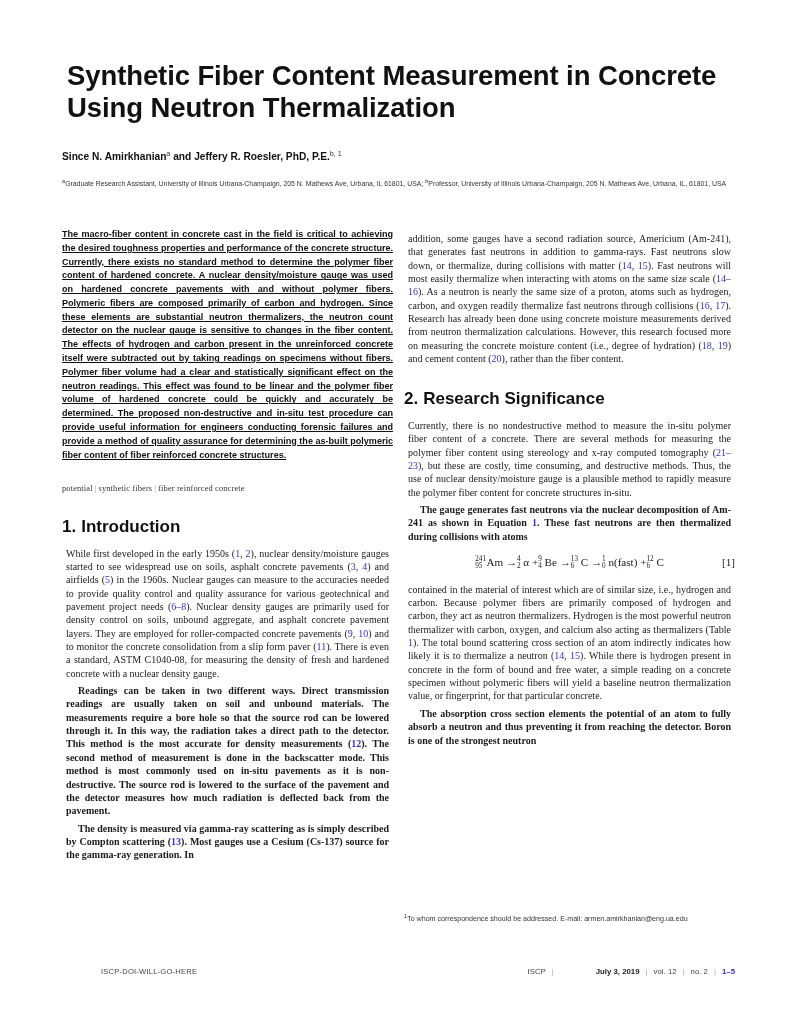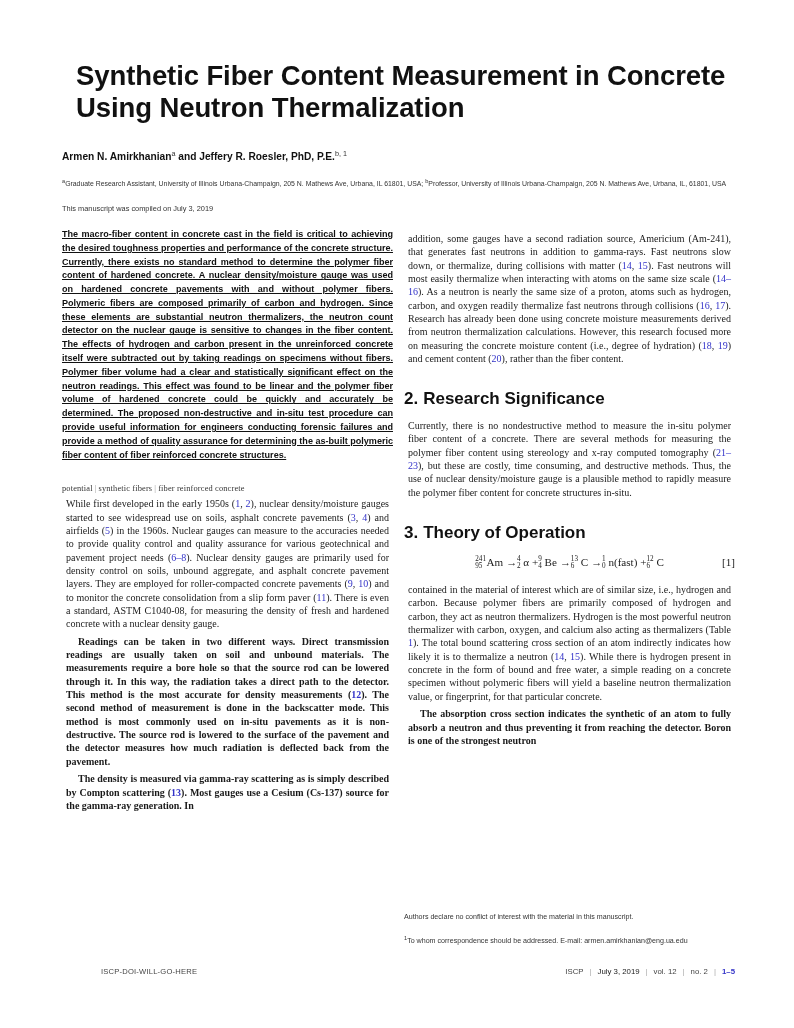--- a/index.html
+++ b/index.html
@@ -31,21 +31,21 @@
     top: 60px;
     width: 672px;
   }
   .title {
     font-family: "Liberation Sans", sans-serif;
     font-weight: bold;
     font-size: 27.5px;
     line-height: 1.16;
     letter-spacing: -0.1px;
     color: #111111;
-    margin: 0 0 0 14px;
+    margin: 0 0 0 5px;
   }
   .authors {
     font-family: "Liberation Sans", sans-serif;
     font-weight: bold;
     font-size: 10.2px;
     color: #111111;
     margin-top: 25px;
     line-height: 1.3;
   }
   .authors sup {
@@ -191,85 +191,84 @@
   .footer-right {
     position: absolute;
     right: 59px;
     top: 967px;
     font-family: "Liberation Sans", sans-serif;
     font-size: 7.8px;
     color: #444444;
     white-space: nowrap;
   }
   .footer-right .sep { color: #aaaaaa; padding: 0 6px; }
-  .footer-right .b { font-weight: normal; color: #222222; }
+  .footer-right .b { font-weight: bold; color: #222222; margin-left: 36px; }
   .footer-right .pages { font-weight: bold; color: #3232c8; }
 </style>
 </head>
 <body>
 
 <div class="page">
 
   <div class="header">
     <h1 class="title">Synthetic Fiber Content Measurement in Concrete Using Neutron Thermalization</h1>
 
     <div class="authors">
-      <span>Armen N. Amirkhanian</span><sup>a</sup><span> and Jeffery R. Roesler, PhD, P.E.</span><sup>b, 1</sup>
+      <span>Since N. Amirkhanian</span><sup>a</sup><span> and Jeffery R. Roesler, PhD, P.E.</span><sup>b, 1</sup>
     </div>
 
     <div class="affiliation">
       <sup>a</sup><span>Graduate Research Assistant, University of Illinois Urbana-Champaign, 205 N. Mathews Ave, Urbana, IL 61801, USA; </span><sup>b</sup><span>Professor, University of Illinois Urbana-Champaign, 205 N. Mathews Ave, Urbana, IL, 61801, USA</span>
     </div>
 
-    <div class="compiled">This manuscript was compiled on July 3, 2019</div>
   </div>
 
   <div class="col col-left">
 
     <div class="abstract">The macro-fiber content in concrete cast in the field is critical to achieving the desired toughness properties and performance of the concrete structure. Currently, there exists no standard method to determine the polymer fiber content of hardened concrete. A nuclear density/moisture gauge was used on hardened concrete pavements with and without polymer fibers. Polymeric fibers are composed primarily of carbon and hydrogen. Since these elements are substantial neutron thermalizers, the neutron count detector on the nuclear gauge is sensitive to changes in the fiber content. The effects of hydrogen and carbon present in the unreinforced concrete itself were subtracted out by taking readings on specimens without fibers. Polymer fiber volume had a clear and statistically significant effect on the neutron readings. This effect was found to be linear and the polymer fiber volume of hardened concrete could be quickly and accurately be determined. The proposed non-destructive and in-situ test procedure can provide useful information for engineers conducting forensic failures and provide a method of quality assurance for determining the as-built polymeric fiber content of fiber reinforced concrete structures.</div>
 
     <div class="keywords">
       <span>potential</span><span class="sep">|</span><span>synthetic fibers</span><span class="sep">|</span><span>fiber reinforced concrete</span>
     </div>
 
+    <h2 class="section">
+      <span class="num">1.</span><span>Introduction</span>
+    </h2>
 
     <p class="body"><span>While first developed in the early 1950s (</span><span class="cite">1</span><span>, </span><span class="cite">2</span><span>), nuclear density/moisture gauges started to see widespread use on soils, asphalt concrete pavements (</span><span class="cite">3</span><span>, </span><span class="cite">4</span><span>) and airfields (</span><span class="cite">5</span><span>) in the 1960s. Nuclear gauges can measure to the accuracies needed to provide quality control and quality assurance for various geotechnical and pavement project needs (</span><span class="cite">6–8</span><span>). Nuclear density gauges are primarily used for density control on soils, unbound aggregate, and asphalt concrete pavement layers. They are employed for roller-compacted concrete pavements (</span><span class="cite">9</span><span>, </span><span class="cite">10</span><span>) and to monitor the concrete consolidation from a slip form paver (</span><span class="cite">11</span><span>). There is even a standard, ASTM C1040-08, for measuring the density of fresh and hardened concrete with a nuclear density gauge.</span></p>
 
     <p class="body"><span>Readings can be taken in two different ways. Direct transmission readings are usually taken on soil and unbound materials. The measurements require a bore hole so that the source rod can be lowered through it. In this way, the radiation takes a direct path to the detector. This method is the most accurate for density measurements (</span><span class="cite">12</span><span>). The second method of measurement is done in the backscatter mode. This method is most commonly used on in-situ pavements as it is non-destructive. The source rod is lowered to the surface of the pavement and the detector measures how much radiation is deflected back from the pavement.</span></p>
 
     <p class="body"><span>The density is measured via gamma-ray scattering as is simply described by Compton scattering (</span><span class="cite">13</span><span>). Most gauges use a Cesium (Cs-137) source for the gamma-ray generation. In</span></p>
   </div>
 
   <div class="col col-right">
 
     <p class="body"><span>addition, some gauges have a second radiation source, Americium (Am-241), that generates fast neutrons in addition to gamma-rays. Fast neutrons slow down, or thermalize, during collisions with matter (</span><span class="cite">14</span><span>, </span><span class="cite">15</span><span>). Fast neutrons will most easily thermalize when interacting with atoms on the same size scale (</span><span class="cite">14–16</span><span>). As a neutron is nearly the same size of a proton, atoms such as hydrogen, carbon, and oxygen readily thermalize fast neutrons through collisions (</span><span class="cite">16</span><span>, </span><span class="cite">17</span><span>). Research has already been done using concrete moisture measurements derived from neutron thermalization calculations. However, this research focused more on measuring the concrete moisture content (i.e., degree of hydration) (</span><span class="cite">18</span><span>, </span><span class="cite">19</span><span>) and cement content (</span><span class="cite">20</span><span>), rather than the fiber content.</span></p>
 
     <h2 class="section">
       <span class="num">2.</span><span>Research Significance</span>
     </h2>
 
     <p class="body"><span>Currently, there is no nondestructive method to measure the in-situ polymer fiber content of a concrete. There are several methods for measuring the polymer fiber content using stereology and x-ray computed tomography (</span><span class="cite">21–23</span><span>), but these are costly, time consuming, and destructive methods. Thus, the use of nuclear density/moisture gauge is a plausible method to rapidly measure the polymer fiber content for concrete structures in-situ.</span></p>
 
-    <h2 class="section">
-      <span class="num">3.</span><span>Theory of Operation</span>
-    </h2>
-
+
+    <p class="body"><span>The gauge generates fast neutrons via the nuclear decomposition of Am-241 as shown in Equation </span><span class="cite">1</span><span>. These fast neutrons are then thermalized during collisions with atoms</span></p>
 
     <div class="equation">
       <span class="eqbody"><span class="nuc"><span>241</span><span>95</span></span><span>Am</span>&nbsp;<span>→</span><span class="pre-nuc"><span>4</span><span>2</span></span>&nbsp;<span>α</span>&nbsp;<span>+</span><span class="pre-nuc"><span>9</span><span>4</span></span>&nbsp;<span>Be</span>&nbsp;<span>→</span><span class="pre-nuc"><span>13</span><span>6</span></span>&nbsp;<span>C</span>&nbsp;<span>→</span><span class="pre-nuc"><span>1</span><span>0</span></span>&nbsp;<span>n(fast)</span>&nbsp;<span>+</span><span class="pre-nuc"><span>12</span><span>6</span></span>&nbsp;<span>C</span></span>
       <span class="tag">[1]</span>
     </div>
 
     <p class="body" style="text-indent:0"><span>contained in the material of interest which are of similar size, i.e., hydrogen and carbon. Because polymer fibers are primarily composed of hydrogen and carbon, they act as neutron thermalizers. Hydrogen is the most powerful neutron thermalizer with carbon, oxygen, and calcium also acting as thermalizers (Table </span><span class="cite">1</span><span>). The total bound scattering cross section of an atom indirectly indicates how likely it is to thermalize a neutron (</span><span class="cite">14</span><span>, </span><span class="cite">15</span><span>). While there is hydrogen present in concrete in the form of bound and free water, a simple reading on a concrete specimen without polymeric fibers will yield a baseline neutron thermalization value, or fingerprint, for that particular concrete.</span></p>
 
-    <p class="body">The absorption cross section indicates the synthetic of an atom to fully absorb a neutron and thus preventing it from reaching the detector. Boron is one of the strongest neutron</p>
+    <p class="body">The absorption cross section elements the potential of an atom to fully absorb a neutron and thus preventing it from reaching the detector. Boron is one of the strongest neutron</p>
   </div>
 
   <div class="footnotes">
-    <div class="fn">Authors declare no conflict of interest with the material in this manuscript.</div>
     <div class="fn"><sup>1</sup><span>To whom correspondence should be addressed. E-mail: armen.amirkhanian@eng.ua.edu</span></div>
   </div>
 
   <div class="footer-left">ISCP-DOI-WILL-GO-HERE</div>
 
   <div class="footer-right">
     <span>ISCP</span><span class="sep">|</span><span class="b">July 3, 2019</span><span class="sep">|</span><span>vol. 12</span><span class="sep">|</span><span>no. 2</span><span class="sep">|</span><span class="pages">1–5</span>
   </div>
 
 </div>

